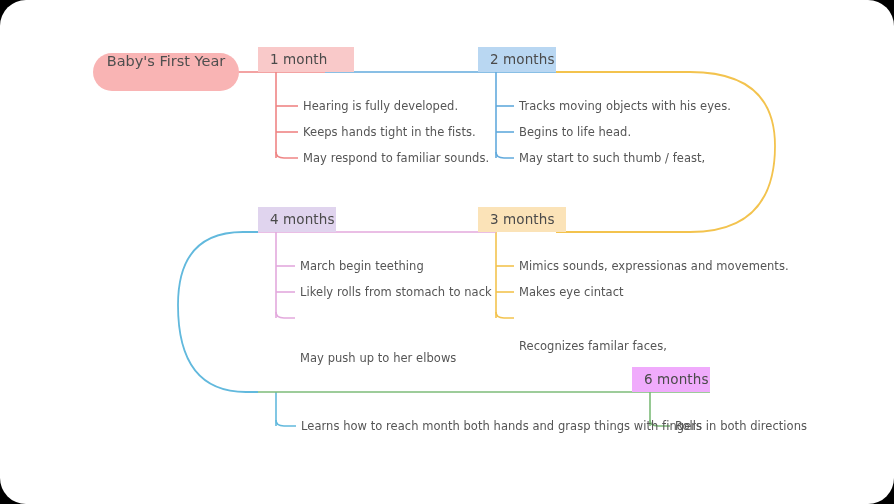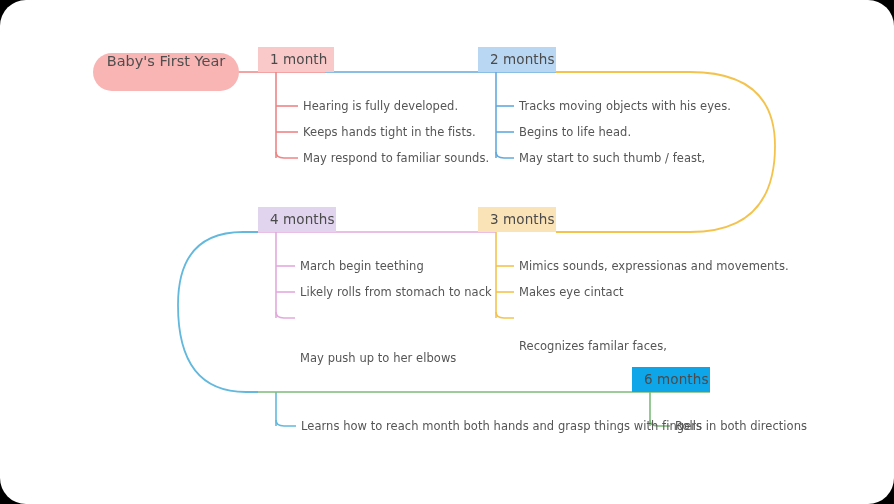--- a/index.html
+++ b/index.html
@@ -104,48 +104,48 @@
     <path d="M258,392 L710,392" stroke="#7cbb78" stroke-width="1.6" fill="none"></path>
 
     <path d="M650,392 L650,426" stroke="#7cbb78" stroke-width="1.6" fill="none"></path>
     <path d="M650,420 Q650,426 658,426 L670,426" stroke="#7cbb78" stroke-width="1.6" fill="none"></path>
   </svg>
 
   <div class="root-node" style="left:93px; top:53px; width:146px; height:38px; background:#f9b4b4;">
     <span>Baby's First Year</span>
   </div>
 
-  <div class="node branch-node" style="left:258px; top:47px; width:76px; height:25px; background:#f9c9c9;">
+  <div class="node branch-node" style="left:258px; top:47px; width:96px; height:25px; background:#f9c9c9;">
     <span>1 month</span>
   </div>
   <div class="leaf" style="left:303px; top:99px;">Hearing is fully developed.</div>
   <div class="leaf" style="left:303px; top:125px;">Keeps hands tight in the fists.</div>
   <div class="leaf" style="left:303px; top:151px;">May respond to familiar sounds.</div>
 
   <div class="node branch-node" style="left:478px; top:47px; width:78px; height:25px; background:#b9d7f2;">
     <span>2 months</span>
   </div>
   <div class="leaf" style="left:519px; top:99px;">Tracks moving objects with his eyes.</div>
   <div class="leaf" style="left:519px; top:125px;">Begins to life head.</div>
   <div class="leaf" style="left:519px; top:151px;">May start to such thumb / feast,</div>
 
   <div class="node branch-node" style="left:258px; top:207px; width:78px; height:25px; background:#e0d4ee;">
     <span>4 months</span>
   </div>
   <div class="leaf" style="left:300px; top:259px;">March begin teething</div>
   <div class="leaf" style="left:300px; top:285px;">Likely rolls from stomach to nack</div>
   <div class="leaf" style="left:300px; top:311px;margin-top:40px;">May push up to her elbows</div>
 
-  <div class="node branch-node" style="left:478px; top:207px; width:78px; height:25px; background:#fbe3b8;">
+  <div class="node branch-node" style="left:478px; top:207px; width:88px; height:25px; background:#fbe3b8;">
     <span>3 months</span>
   </div>
   <div class="leaf" style="left:519px; top:259px;">Mimics sounds, expressionas and movements.</div>
   <div class="leaf" style="left:519px; top:285px;">Makes eye cintact</div>
   <div class="leaf" style="left:519px; top:311px;margin-top:28px;">Recognizes familar faces,</div>
 
   <div class="leaf" style="left:301px; top:419px;">Learns how to reach month both hands and grasp things with fingers</div>
 
-  <div class="node branch-node" style="left:632px; top:367px; width:78px; height:25px; background:#0ea5e9;">
+  <div class="node branch-node" style="left:632px; top:367px; width:78px; height:25px; background:#f0abfc;">
     <span>6 months</span>
   </div>
   <div class="leaf" style="left:675px; top:419px;">Rolls in both directions</div>
 
 </div>
 
 </body></html>

